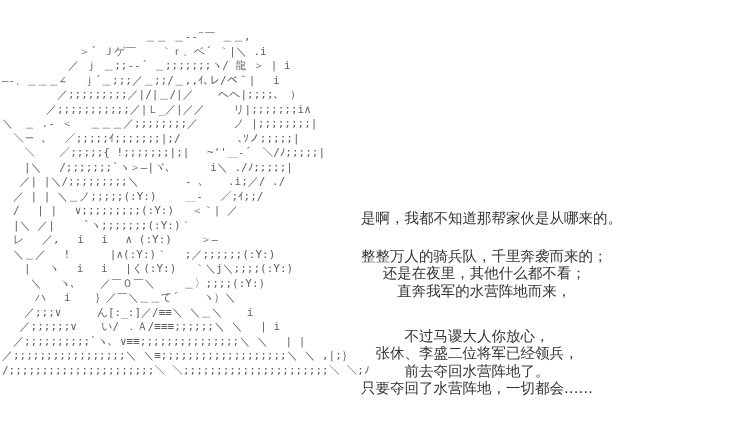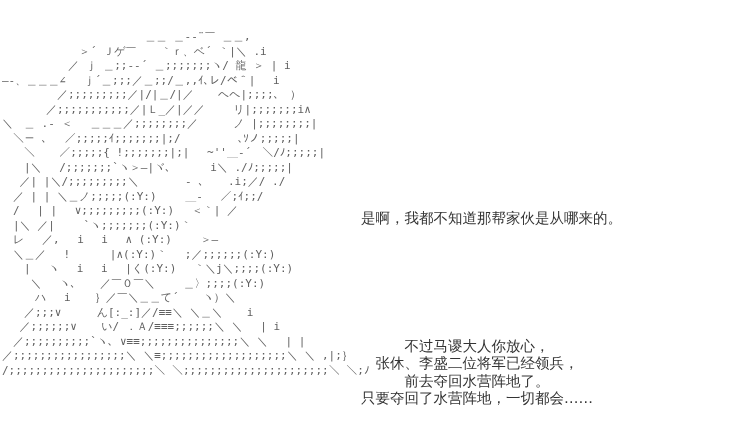--- a/index.html
+++ b/index.html
@@ -32,21 +32,21 @@
     left: 361px;
     color: #343434;
     font-size: 14.5px;
     line-height: 17.2px;
     font-family: "DejaVu Sans", "Liberation Sans", sans-serif;
     white-space: pre-line;
     text-align: center;
   }
   .dlg-b1 { top: 193px; }
   .dlg-b2 { top: 231px; }
-  .dlg-b3 { top: 321px; }
+  .dlg-b3 { top: 311px; }
   .dlg-line { white-space: pre-line; }
   .em-hack { font-weight: bold; }
 </style>
 </head>
 <body>
 
 <div class="stage">
 
   <pre class="aa">　　　　　　　　　　　　　＿＿ ＿-‐¨￣ ＿＿,
 　　　　　　　＞´ Ｊゲ￣ 　 ｀ｒ、ベ´ ｀|＼ .i
@@ -71,20 +71,23 @@
 　 ／;;;;;;∨ 　 い/ ．Ａ/≡≡≡;;;;;;＼ ＼ 　| i
 　／;;;;;;;;;;`ヽ､ ∨≡≡;;;;;;;;;;;;;;;＼ ＼ 　| |
 ／;;;;;;;;;;;;;;;;;＼ ＼≡;;;;;;;;;;;;;;;;;;;＼ ＼ ,|;｝
 /;;;;;;;;;;;;;;;;;;;;;;＼ ＼;;;;;;;;;;;;;;;;;;;;;;＼ ＼;ﾉ</pre>
 
   <div class="dlg dlg-b1">
     <div class="dlg-line">是啊，我都不知道那帮家伙是从哪来的。</div>
   </div>
 
   <div class="dlg dlg-b2">
+    <div class="dlg-line">整整万人的骑兵队，千里奔袭而来的；
+还是在夜里，其他什么都不看；
+直奔我军的水营阵地而来，</div>
   </div>
 
   <div class="dlg dlg-b3">
     <div class="dlg-line">不过马谡大人你放心，
 张休、李盛二位将军已经领兵，
 前去夺回水营阵地了。
 只要夺回了水营阵地，一切都会……</div>
   </div>
 
 </div>

